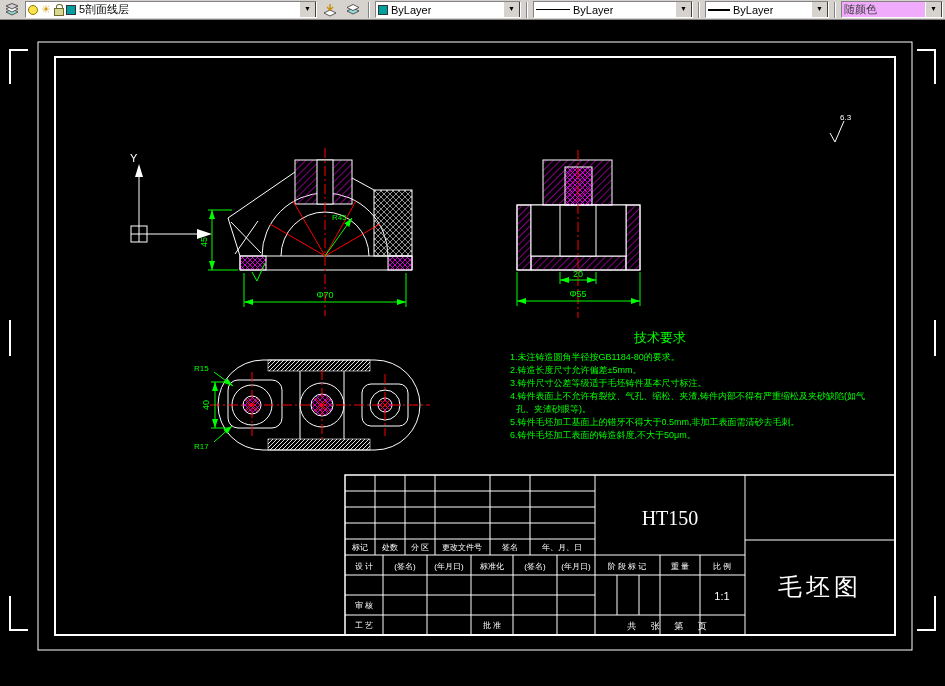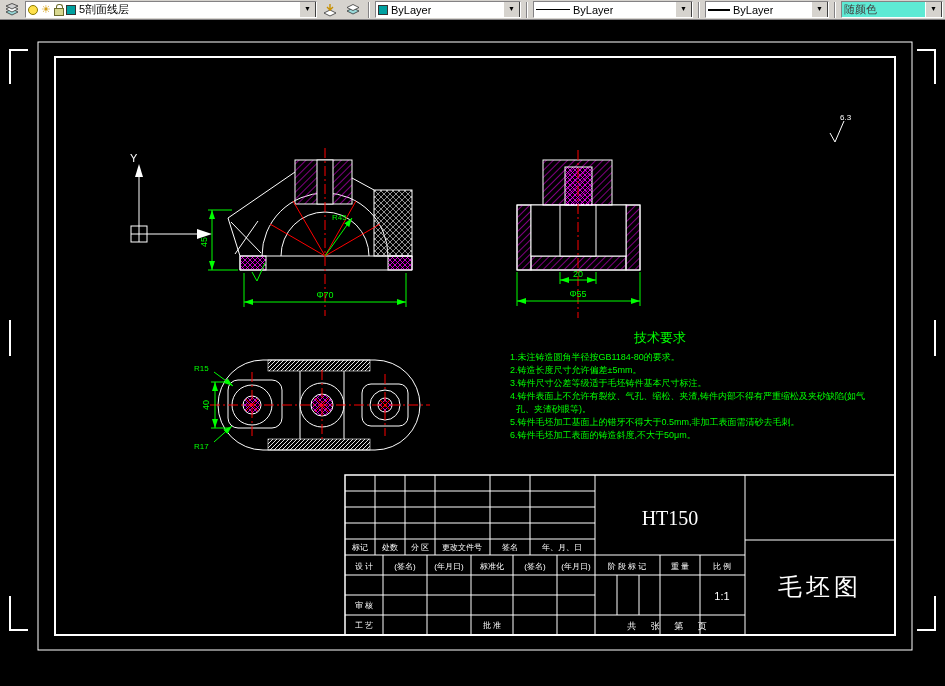--- a/index.html
+++ b/index.html
@@ -16,21 +16,21 @@
     border:1px solid;border-color:#fff #404040 #404040 #fff;font-size:7px;line-height:13px;text-align:center;color:#000;}
   .sep{flex:none;width:0;height:16px;border-left:1px solid #848284;border-right:1px solid #fff;margin:0 2px;}
   .bulb{flex:none;width:8px;height:8px;border-radius:50%;background:#ffe14c;border:1px solid #8a7a00;}
   .sun{flex:none;color:#d4a017;font-size:11px;line-height:11px;}
   .lock-icon{flex:none;position:relative;width:9px;height:13px;display:inline-block;}
   .lock-shackle{position:absolute;top:1px;left:2px;width:5px;height:5px;border:1px solid #6b6b2d;border-bottom:none;border-radius:3px 3px 0 0;}
   .lock-body{position:absolute;bottom:0;left:0;width:8px;height:6px;background:#d8d890;border:1px solid #6b6b2d;}
   .chip{flex:none;width:8px;height:8px;background:#00a0a0;border:1px solid #333;}
   .line-sample{flex:none;width:34px;height:0;border-top:1px solid #000;}
   .line-sample.thick{border-top-width:2px;width:22px;}
-  .combo.disabled{background:#5eead4;color:#444;}
+  .combo.disabled{background:#f0abfc;color:#444;}
   
   .canvas{position:relative;width:945px;height:666px;background:#000;}
   svg text{font-family:"Liberation Sans",sans-serif;}
   .serif{font-family:"Liberation Serif",serif;}
 </style>
 </head>
 <body>
 
 <div class="toolbar">
   <span class="tbtn">

